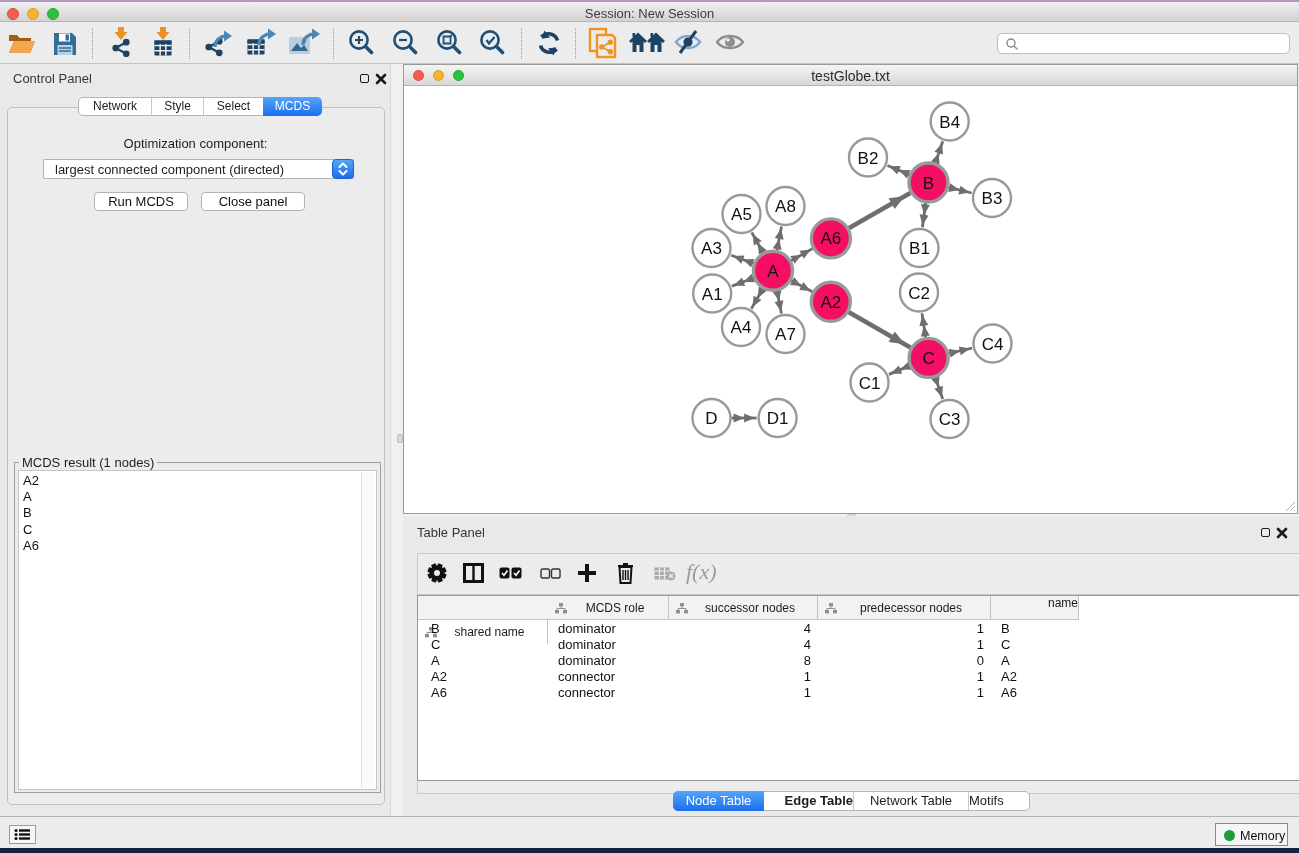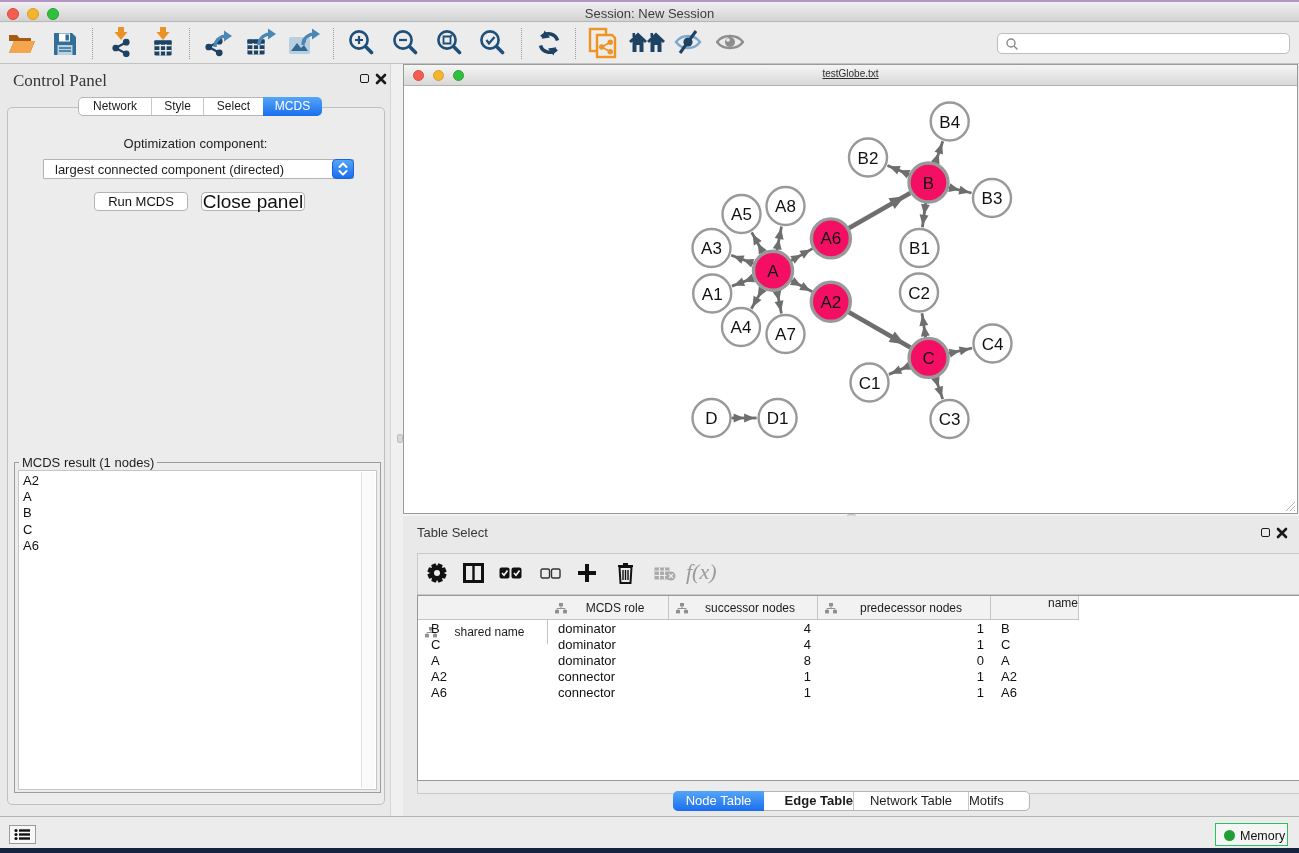--- a/index.html
+++ b/index.html
@@ -153,21 +153,21 @@
 </svg>
   <div class="abs" style="left:997px;top:10px;width:293px;height:21px;background:#fff;border:1px solid #bdbdbd;border-radius:5px;">
     <svg width="14" height="14" style="position:absolute;left:7px;top:3px;" viewBox="0 0 14 14">
         <circle cx="6" cy="6" r="4" fill="none" stroke="#8a8a8a" stroke-width="1.4"></circle>
         <line x1="9" y1="9" x2="12.5" y2="12.5" stroke="#8a8a8a" stroke-width="1.4"></line>
       </svg>
   </div>
 </div>
 
 <div class="abs" style="left:0;top:64px;width:391px;height:753px;background:#e9e9e9;border-right:1px solid #d6d6d6;">
-  <div class="abs" style="left:13px;top:7px;font-size:17px;color:#363636;font-family:Liberation Serif, serif;">Control Panel</div>
+  <div class="abs" style="left:13px;top:7px;font-size:13px;color:#363636;">Control Panel</div>
   <div class="abs" style="left:360px;top:10px;width:9px;height:9px;border:1.6px solid #1a1a1a;border-radius:2px;"></div>
   <svg class="abs" style="left:375px;top:9px;" width="12" height="12" viewBox="0 0 12 12">
       <path d="M2 2 L10 10 M10 2 L2 10" stroke="#1a1a1a" stroke-width="2.6" stroke-linecap="round"></path>
     </svg>
 
   <div class="abs" style="left:7px;top:43px;width:378px;height:698px;background:#ececec;border:1px solid #c0c0c0;border-radius:5px;"></div>
 
   <div class="abs" style="left:78px;top:33px;width:243px;height:19px;background:#fff;border:1px solid #b5b5b5;border-radius:5px;font-size:12px;color:#1c1c1c;">
     <div class="abs" style="left:0;top:0;width:73px;height:17px;line-height:17px;text-align:center;border-right:1px solid #c9c9c9;">Network</div>
     <div class="abs" style="left:73px;top:0;width:52px;height:17px;line-height:17px;text-align:center;border-right:1px solid #c9c9c9;">Style</div>
@@ -181,42 +181,42 @@
     <div class="abs" style="left:11px;top:2px;font-size:13px;color:#1e1e1e;">largest connected component (directed)</div>
     <div class="abs blue-grad" style="right:-1px;top:-1px;width:22px;height:20px;border-radius:4px;border:1px solid #1a63d9;">
       <svg width="20" height="18" viewBox="0 0 20 18">
           <path d="M6.5 7 L10 3.4 L13.5 7" fill="none" stroke="#fff" stroke-width="2" stroke-linecap="round" stroke-linejoin="round"></path>
           <path d="M6.5 11 L10 14.6 L13.5 11" fill="none" stroke="#fff" stroke-width="2" stroke-linecap="round" stroke-linejoin="round"></path>
         </svg>
     </div>
   </div>
 
   <div class="abs" style="left:94px;top:128px;width:94px;height:19px;background:#fff;border:1px solid #b3b3b3;border-radius:4px;text-align:center;font-size:13px;line-height:17px;color:#111;">Run MCDS</div>
-  <div class="abs" style="left:201px;top:128px;width:104px;height:19px;background:#fff;border:1px solid #b3b3b3;border-radius:4px;text-align:center;font-size:19px;line-height:17px;color:#111;">Close panel</div>
+  <div class="abs" style="left:201px;top:128px;width:104px;height:19px;background:#fff;border:1px solid #b3b3b3;border-radius:4px;text-align:center;font-size:13px;line-height:17px;color:#111;">Close panel</div>
 
   <div class="abs" style="left:14px;top:398px;width:367px;height:331px;border:1px solid #9d9d9d;">
      <div class="abs" style="left:4px;top:-8px;background:#ececec;padding:0 3px;font-size:13px;color:#1e1e1e;">MCDS result (1 nodes)</div>
      <div class="abs" style="left:3px;top:7px;width:359px;height:320px;background:#fff;border:1px solid #c6c6c6;font-size:13px;color:#111;">
         <div style="padding:2px 0 0 4px;line-height:16.2px;">A2<br>A<br>B<br>C<br>A6</div>
         <div class="abs" style="right:1px;top:1px;width:14px;height:316px;background:#fafafa;border-left:1px solid #e2e2e2;"></div>
      </div>
   </div>
 </div>
 
 <div class="abs" style="left:391px;top:64px;width:12px;height:753px;background:#f0f0f0;"></div>
 <div class="abs" style="left:403px;top:514px;width:896px;height:8px;background:#f3f3f3;"></div>
 
 <div class="abs" style="left:397px;top:434px;width:6px;height:9px;background:#d8d8d8;border:1px solid #bdbdbd;border-radius:2px;"></div>
 
 <div class="abs" style="left:403px;top:64px;width:895px;height:450px;background:#fff;border:1px solid #9a9a9a;">
   <div class="abs" style="left:0;top:0;width:893px;height:21px;background:linear-gradient(#f5f5f5,#d8d8d8);border-bottom:1px solid #b2b2b2;">
     <div class="abs" style="left:9px;top:5px;width:11px;height:11px;border-radius:50%;background:#f35e51;border:0.5px solid #d94a41;"></div>
     <div class="abs" style="left:29px;top:5px;width:11px;height:11px;border-radius:50%;background:#f5b42d;border:0.5px solid #d99e27;"></div>
     <div class="abs" style="left:49px;top:5px;width:11px;height:11px;border-radius:50%;background:#2fc03e;border:0.5px solid #27a334;"></div>
-    <div class="abs" style="left:0;top:3px;width:893px;text-align:center;font-size:10px;color:#2e2e2e;text-decoration:underline;">testGlobe.txt</div>
+    <div class="abs" style="left:0;top:3px;width:893px;text-align:center;font-size:14px;color:#2e2e2e;">testGlobe.txt</div>
   </div>
   <svg class="abs" style="left:0;top:22px;" width="893" height="426" viewBox="403 86 893 426" font-family="Liberation Sans, sans-serif">
 <line x1="762.3" y1="252.2" x2="750.7" y2="231.4" stroke="#6e6e6e" stroke-width="2.8"></line>
 <polygon points="751.7,233.1 760.7,240.1 752.8,244.5" fill="#6e6e6e"></polygon>
 <polygon points="756.8,242.3 765.8,249.3 757.9,253.6" fill="#6e6e6e"></polygon>
 <line x1="775.8" y1="250.1" x2="780.5" y2="225.6" stroke="#6e6e6e" stroke-width="2.8"></line>
 <polygon points="780.1,227.6 782.6,238.7 773.7,237.0" fill="#6e6e6e"></polygon>
 <polygon points="778.1,237.9 780.6,249.1 771.7,247.3" fill="#6e6e6e"></polygon>
 <line x1="753.2" y1="262.8" x2="730.2" y2="254.3" stroke="#6e6e6e" stroke-width="2.8"></line>
 <polygon points="732.1,255.0 743.5,254.4 740.4,262.8" fill="#6e6e6e"></polygon>
@@ -311,21 +311,21 @@
 <text x="776.6" y="423.0" text-anchor="middle" font-size="17" fill="#111111">D1</text>
   </svg>
   <svg class="abs" style="right:1px;bottom:1px;" width="12" height="12" viewBox="0 0 12 12">
       <path d="M11 2 L2 11 M11 6 L6 11 M11 10 L10 11" stroke="#b0b0b0" stroke-width="1"></path>
     </svg>
 </div>
 
 <div class="abs" style="left:847px;top:514px;width:9px;height:5px;background:#dcdcdc;border:1px solid #c6c6c6;border-radius:2px;"></div>
 
 <div class="abs" style="left:403px;top:516px;width:896px;height:301px;background:#e9e9e9;">
-  <div class="abs" style="left:14px;top:9px;font-size:13px;color:#363636;">Table Select</div>
+  <div class="abs" style="left:14px;top:9px;font-size:13px;color:#363636;">Table Panel</div>
   <div class="abs" style="left:858px;top:12px;width:9px;height:9px;border:1.6px solid #1a1a1a;border-radius:2px;"></div>
   <svg class="abs" style="left:873px;top:11px;" width="12" height="12" viewBox="0 0 12 12">
       <path d="M2 2 L10 10 M10 2 L2 10" stroke="#1a1a1a" stroke-width="2.6" stroke-linecap="round"></path>
     </svg>
 
   <div class="abs" style="left:14px;top:37px;width:1271px;height:42px;background:#ececec;border:1px solid #c9c9c9;">
 <svg class="abs" style="left:9px;top:9px;" width="20" height="20" viewBox="0 0 20 20">
         <path d="M16.47 7.32 L19.53 7.71 L19.53 12.29 L16.47 12.68 L16.47 12.68 L18.36 15.12 L15.12 18.36 L12.68 16.47 L12.68 16.47 L12.29 19.53 L7.71 19.53 L7.32 16.47 L7.32 16.47 L4.88 18.36 L1.64 15.12 L3.53 12.68 L3.53 12.68 L0.47 12.29 L0.47 7.71 L3.53 7.32 L3.53 7.32 L1.64 4.88 L4.88 1.64 L7.32 3.53 L7.32 3.53 L7.71 0.47 L12.29 0.47 L12.68 3.53 L12.68 3.53 L15.12 1.64 L18.36 4.88 L16.47 7.32 Z" fill="#111" fill-rule="evenodd" transform="rotate(22 10 10)"></path>
         <circle cx="10" cy="10" r="3" fill="#ececec"></circle>
       </svg>

